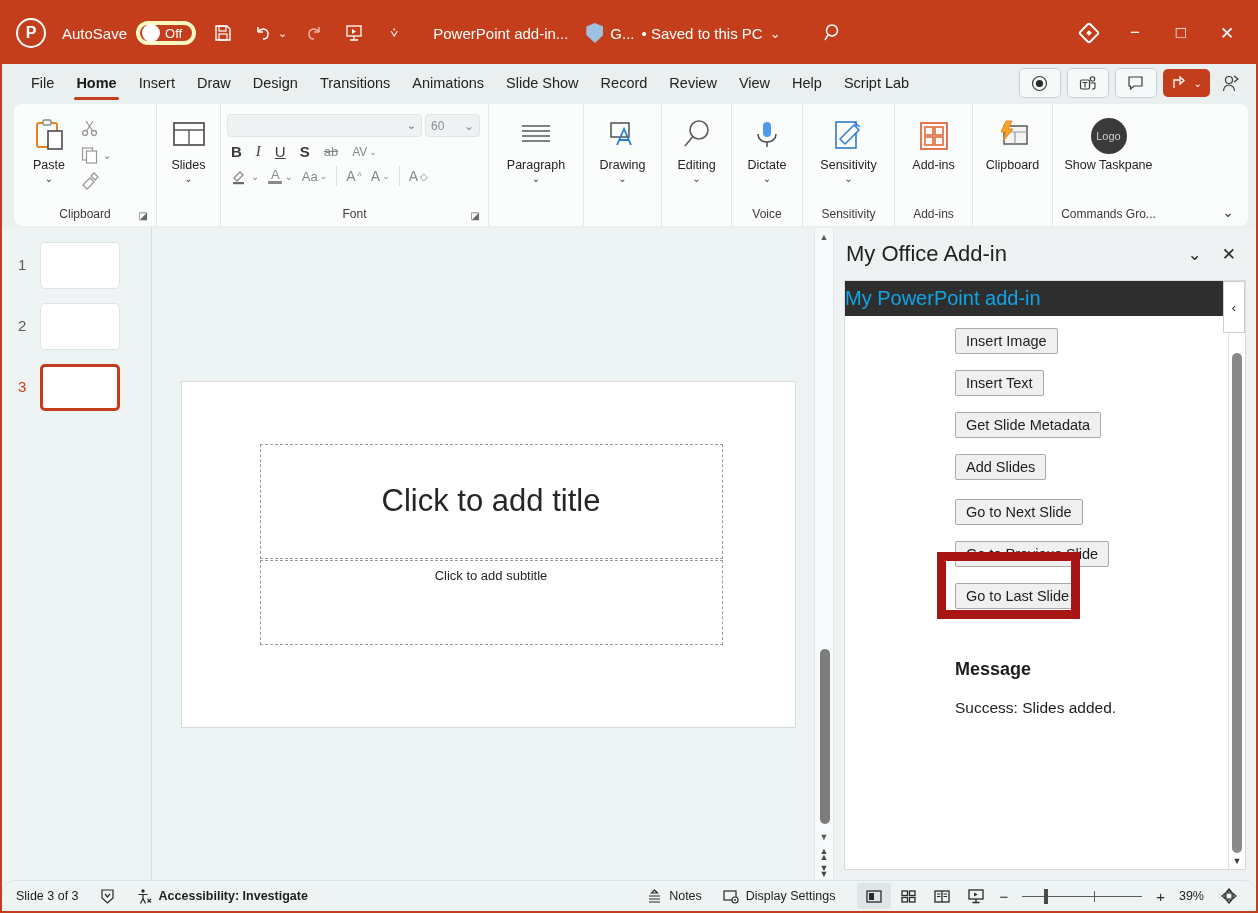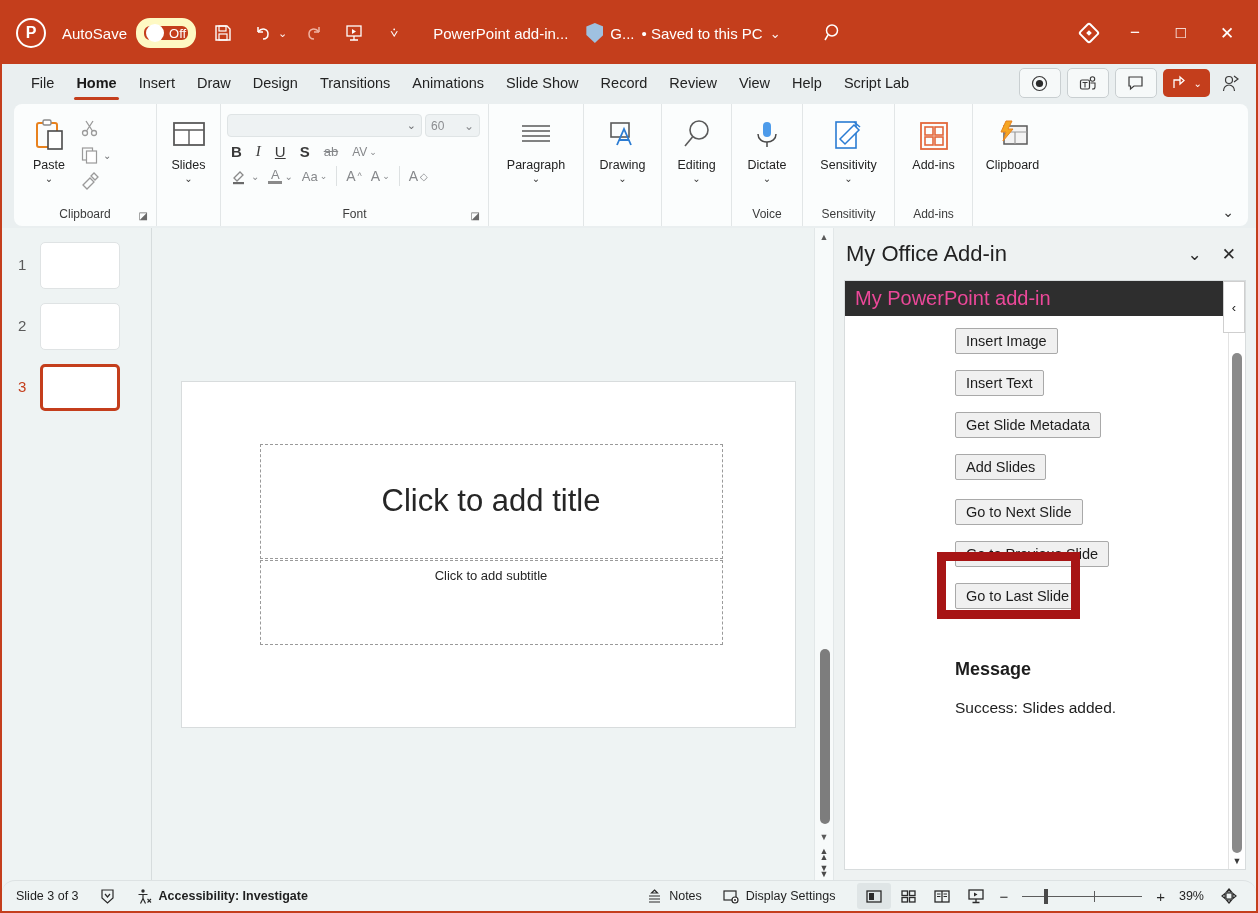--- a/index.html
+++ b/index.html
@@ -12,21 +12,21 @@
   #app{position:relative;width:1258px;height:913px;box-sizing:border-box;
        border:2px solid #c43e1c;background:#eef3f3;overflow:hidden;}
 
   
   .titlebar{position:absolute;left:0;top:0;width:100%;height:62px;background:#c43e1c;
             display:flex;align-items:center;color:#fff;}
   .pp-logo{width:30px;height:30px;margin-left:14px;border:2px solid #fff;border-radius:50%;
            display:flex;align-items:center;justify-content:center;font-size:16px;font-weight:bold;
            box-sizing:border-box;}
   .autosave-label{margin-left:16px;font-size:15px;}
-  .toggle{margin-left:9px;width:60px;height:30px;border:8px solid #fef9c3;border-radius:14px;
+  .toggle{margin-left:9px;width:60px;height:24px;border:4px solid #fef9c3;border-radius:14px;
           display:flex;align-items:center;box-sizing:border-box;}
   .toggle .knob{width:18px;height:18px;border-radius:50%;background:#fff;margin-left:2px;}
   .toggle .off{font-size:13px;margin-left:5px;color:#fff;}
   .tb-icon{margin-left:14px;width:26px;height:26px;display:flex;align-items:center;
            justify-content:center;font-size:19px;cursor:default;}
   .tb-chev{font-size:11px;margin-left:2px;opacity:.95;}
   .doc-title{margin-left:26px;font-size:15px;white-space:nowrap;}
   .shield{margin-left:18px;width:17px;height:20px;background:#9fc1e0;
           clip-path:polygon(50% 0,100% 18%,100% 60%,50% 100%,0 60%,0 18%);}
   .save-state{margin-left:7px;font-size:15px;white-space:nowrap;}
@@ -120,22 +120,22 @@
 
   
   .taskpane{position:absolute;right:0;top:226px;width:422px;bottom:31px;background:#eef2f2;
             box-sizing:border-box;padding:0 10px 10px 10px;}
   .tp-head{display:flex;align-items:center;height:52px;padding-left:2px;}
   .tp-title{font-size:22px;color:#222;font-weight:400;}
   .tp-head-btns{margin-left:auto;display:flex;gap:20px;padding-right:10px;}
   .tp-hb{font-size:17px;color:#2b2b2b;}
   .tp-frame{position:absolute;left:10px;right:10px;top:52px;bottom:10px;background:#fff;
             border:1px solid #d8dcdd;box-sizing:border-box;overflow:hidden;}
-  .addin-hdr{height:35px;background:#2e2e2e;color:#ec4899;display:flex;align-items:center;
-             padding-left:10px;font-size:20px;font-weight:300;margin-right:16px;}
+  .addin-hdr{height:35px;background:#2e2e2e;color:#0ea5e9;display:flex;align-items:center;
+             font-size:20px;font-weight:300;margin-right:16px;}
   .addin-body{padding:12px 0 0 0;position:relative;}
   .btn-wrap{padding-left:110px;margin-bottom:16px;}
   .ai-btn{display:inline-block;background:#f0f0f0;border:1px solid #a9a9a9;padding:4px 10px;
           font-size:14.5px;color:#1d1d1d;border-radius:2px;font-family:"Liberation Sans",sans-serif;}
   .hl-box{position:absolute;left:92px;top:236px;width:143px;height:67px;
           border:9px solid #a71515;box-sizing:border-box;}
   .msg-h{font-size:18px;font-weight:bold;color:#1d1d1d;padding-left:110px;margin-top:50px;}
   .msg-t{font-size:15.5px;color:#1d1d1d;padding-left:110px;margin-top:19px;}
   .tp-scroll{position:absolute;right:0;top:0;bottom:0;width:16px;background:#fff;
              border-left:1px solid #e3e3e3;}
@@ -505,20 +505,31 @@
                   <path d="M9 13h23M20 13v12" stroke="#9a9a9a" stroke-width="1.2"></path>
                   <path d="M11 2l-5 11h5l-3 9 10-12h-5l4-8z" fill="#f5a623" stroke="#e8821e" stroke-width="1"></path>
                 </svg>
             </div>
             <div class="lbl">Clipboard</div>
           </div>
         </div>
         <div class="grp-label"></div>
       </div>
 
+      <div class="grp" style="width:112px;">
+        <div class="grp-body">
+          <div class="bigbtn" style="width:100px;">
+            <div class="ico">
+              <div style="width:36px;height:36px;border-radius:50%;background:#3a3a3a;color:#cfcfcf;display:flex;align-items:center;justify-content:center;font-size:11px;">Logo</div>
+            </div>
+            <div class="lbl">Show Taskpane</div>
+          </div>
+        </div>
+        <div class="grp-label">Commands Gro...</div>
+      </div>
 
       <div class="ribbon-collapse">⌄</div>
     </div>
   </div>
 
   <div class="thumbpane">
     <div class="thumb-row">
       <div class="thumb-num">1</div>
       <div class="thumb"></div>
     </div>

